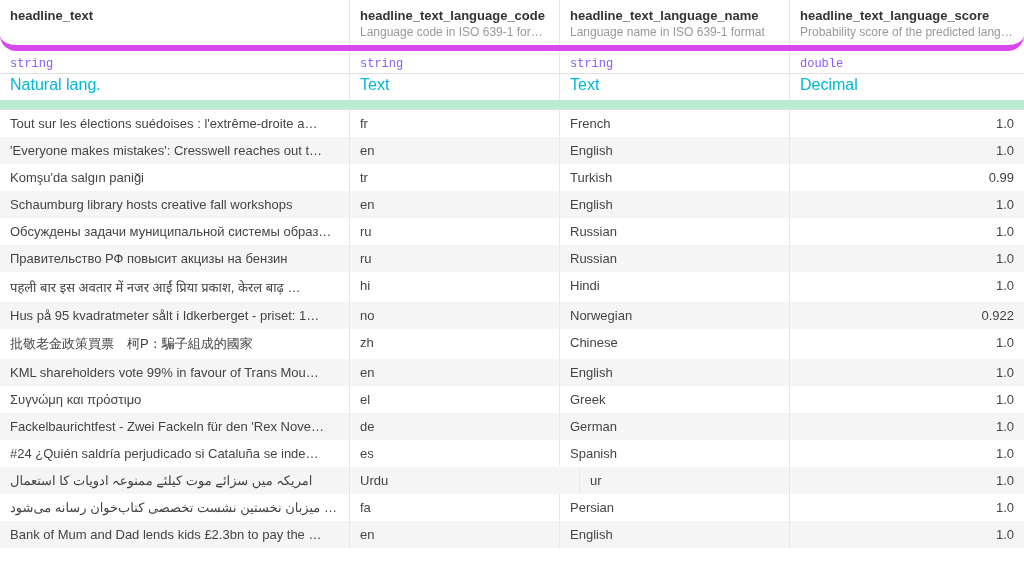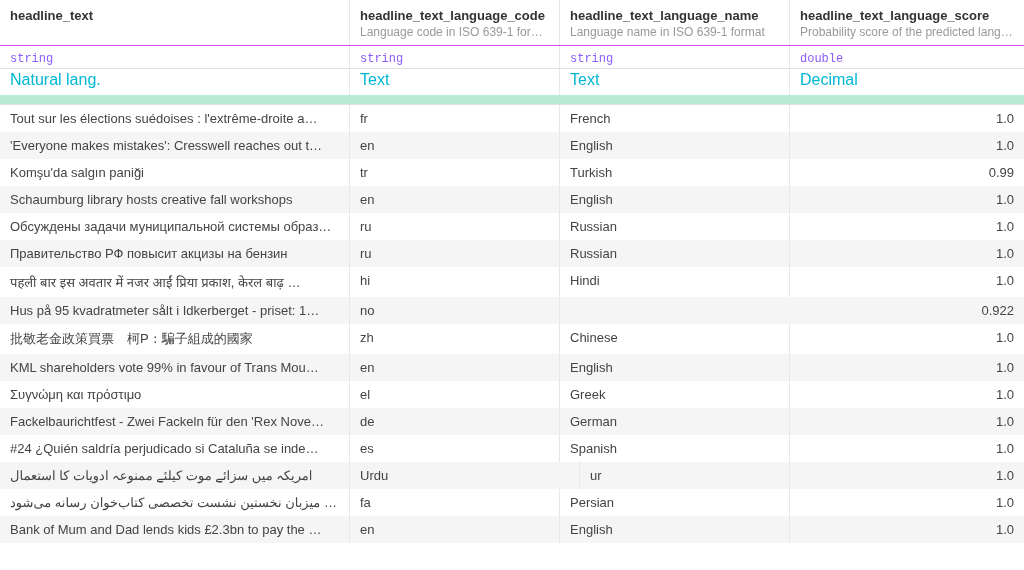--- a/index.html
+++ b/index.html
@@ -8,21 +8,22 @@
       font-size: 13px;
       color: #333;
       background: #fff;
       width: 1024px;
     }
     .table-container {
       width: 100%;
     }
     .table-header {
       display: flex;
-      border-bottom: 1px solid #d946ef;
+      border-bottom: 6px solid #d946ef;
+      border-radius: 16px;
     }
     .header-cell {
       padding: 8px 10px 6px 10px;
       border-right: 1px solid #e8e8e8;
       overflow: hidden;
     }
     .header-cell:last-child { border-right: none; }
     .header-name {
       font-weight: 600;
       color: #333;
@@ -165,20 +166,21 @@
       </div>
       <div class="data-row">
         <div class="data-cell col0">पहली बार इस अवतार में नजर आईं प्रिया प्रकाश, केरल बाढ़ …</div>
         <div class="data-cell col1">hi</div>
         <div class="data-cell col2">Hindi</div>
         <div class="data-cell col3 num">1.0</div>
       </div>
       <div class="data-row">
         <div class="data-cell col0">Hus på 95 kvadratmeter sålt i Idkerberget - priset: 1…</div>
         <div class="data-cell col1">no</div>
+        <div class="data-cell col2">Norwegian</div>
         <div class="data-cell col3 num">0.922</div>
       </div>
       <div class="data-row">
         <div class="data-cell col0">批敬老金政策買票　柯P：騙子組成的國家</div>
         <div class="data-cell col1">zh</div>
         <div class="data-cell col2">Chinese</div>
         <div class="data-cell col3 num">1.0</div>
       </div>
       <div class="data-row">
         <div class="data-cell col0">KML shareholders vote 99% in favour of Trans Mou…</div>

